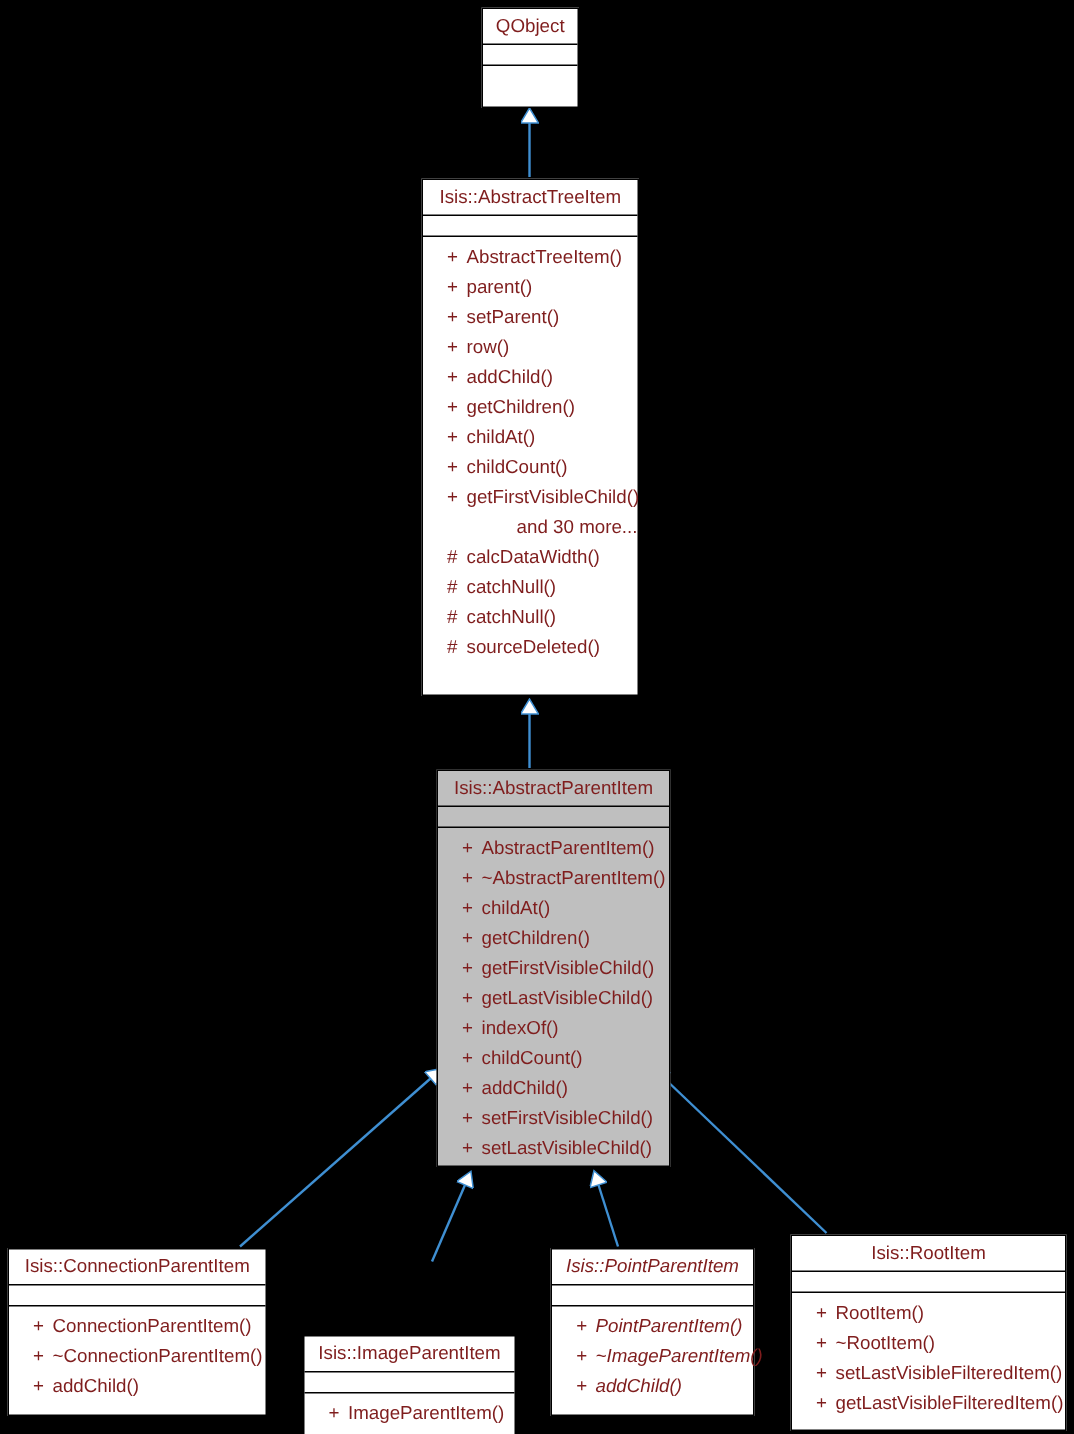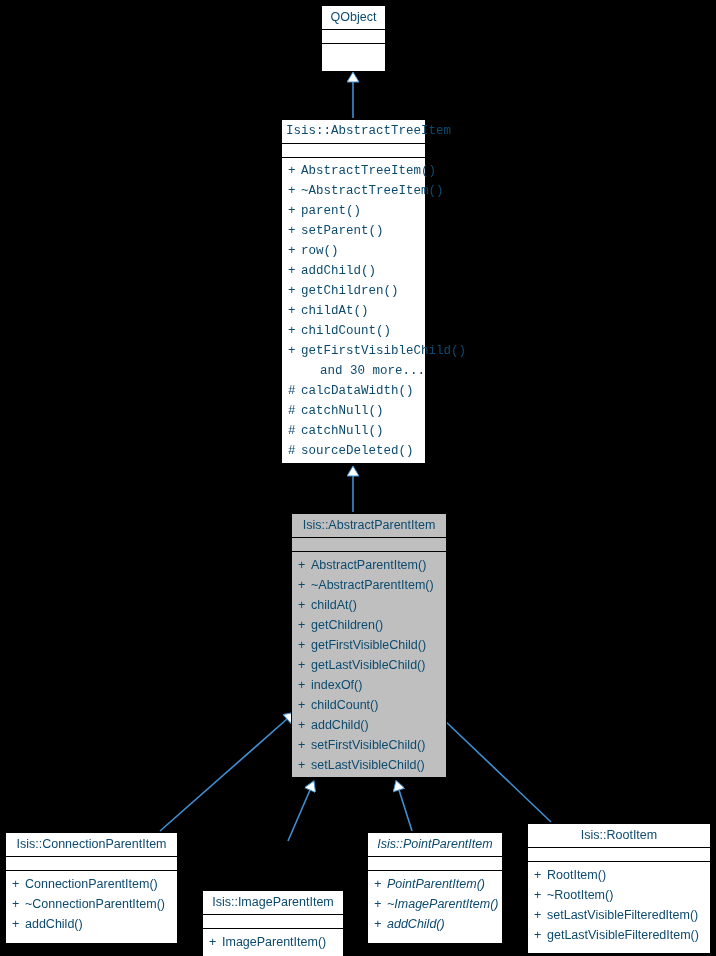--- a/index.html
+++ b/index.html
@@ -13,21 +13,21 @@
     height: 956px;
     background: #000000;
     font-family: "Liberation Sans", sans-serif;
     overflow: hidden;
   }
   .node {
     position: absolute;
     box-sizing: border-box;
     border: 1px solid #000000;
     background: #ffffff;
-    color: #0c4a6e;
+    color: #7f1d1d;
   }
   .node.filled {
     background: #bfbfbf;
   }
   .node-title {
     text-align: center;
     font-size: 12.5px;
     line-height: 14px;
     padding: 4px 4px 5px 4px;
     white-space: nowrap;
@@ -42,21 +42,21 @@
     padding: 3px 0 4px 0;
   }
   .node-section.empty {
     height: 13px;
     padding: 0;
   }
   .member {
     font-size: 12.5px;
     line-height: 20px;
     white-space: nowrap;
-    padding-left: 6px;
+    padding-left: 16px;
   }
   .member .vis {
     display: inline-block;
     width: 13px;
   }
   .member.note {
     padding-left: 19px;
     text-align: right;
   }
   svg.edges {
@@ -96,28 +96,27 @@
   </svg>
 
   <div class="node" style="left:321px; top:5px; width:65px; height:67px;">
     <div class="node-title">QObject</div>
     <div class="sep"></div>
     <div class="node-section empty"></div>
     <div class="sep"></div>
     <div class="node-section empty"></div>
   </div>
 
-  <div class="node" style="left:281px; top:119px; width:145px; height:345px;font-family:Liberation Mono, monospace;">
+  <div class="node" style="left:281px; top:119px; width:145px; height:345px;">
     <div class="node-title">Isis::AbstractTreeItem</div>
     <div class="sep"></div>
     <div class="node-section empty"></div>
     <div class="sep"></div>
     <div class="node-section">
       <div class="member"><span class="vis">+</span><span>AbstractTreeItem()</span></div>
-      <div class="member"><span class="vis">+</span><span>~AbstractTreeItem()</span></div>
       <div class="member"><span class="vis">+</span><span>parent()</span></div>
       <div class="member"><span class="vis">+</span><span>setParent()</span></div>
       <div class="member"><span class="vis">+</span><span>row()</span></div>
       <div class="member"><span class="vis">+</span><span>addChild()</span></div>
       <div class="member"><span class="vis">+</span><span>getChildren()</span></div>
       <div class="member"><span class="vis">+</span><span>childAt()</span></div>
       <div class="member"><span class="vis">+</span><span>childCount()</span></div>
       <div class="member"><span class="vis">+</span><span>getFirstVisibleChild()</span></div>
       <div class="member note"><span>and 30 more...</span></div>
       <div class="member"><span class="vis">#</span><span>calcDataWidth()</span></div>

